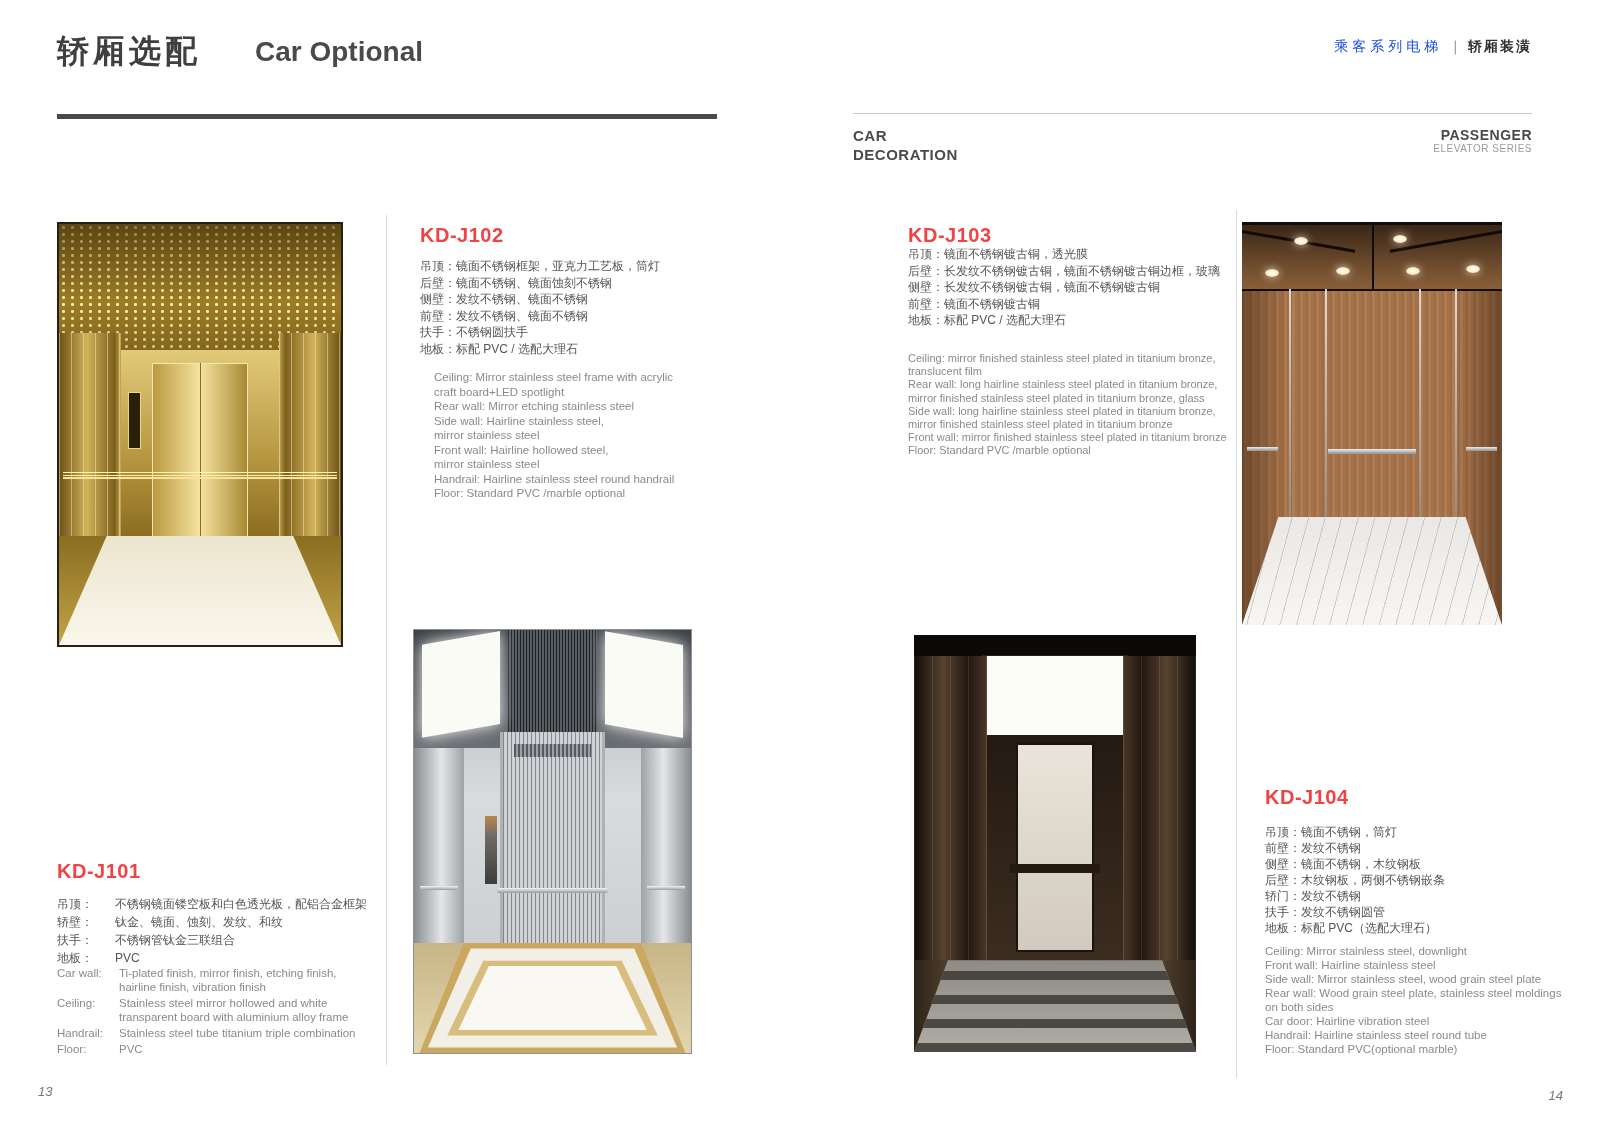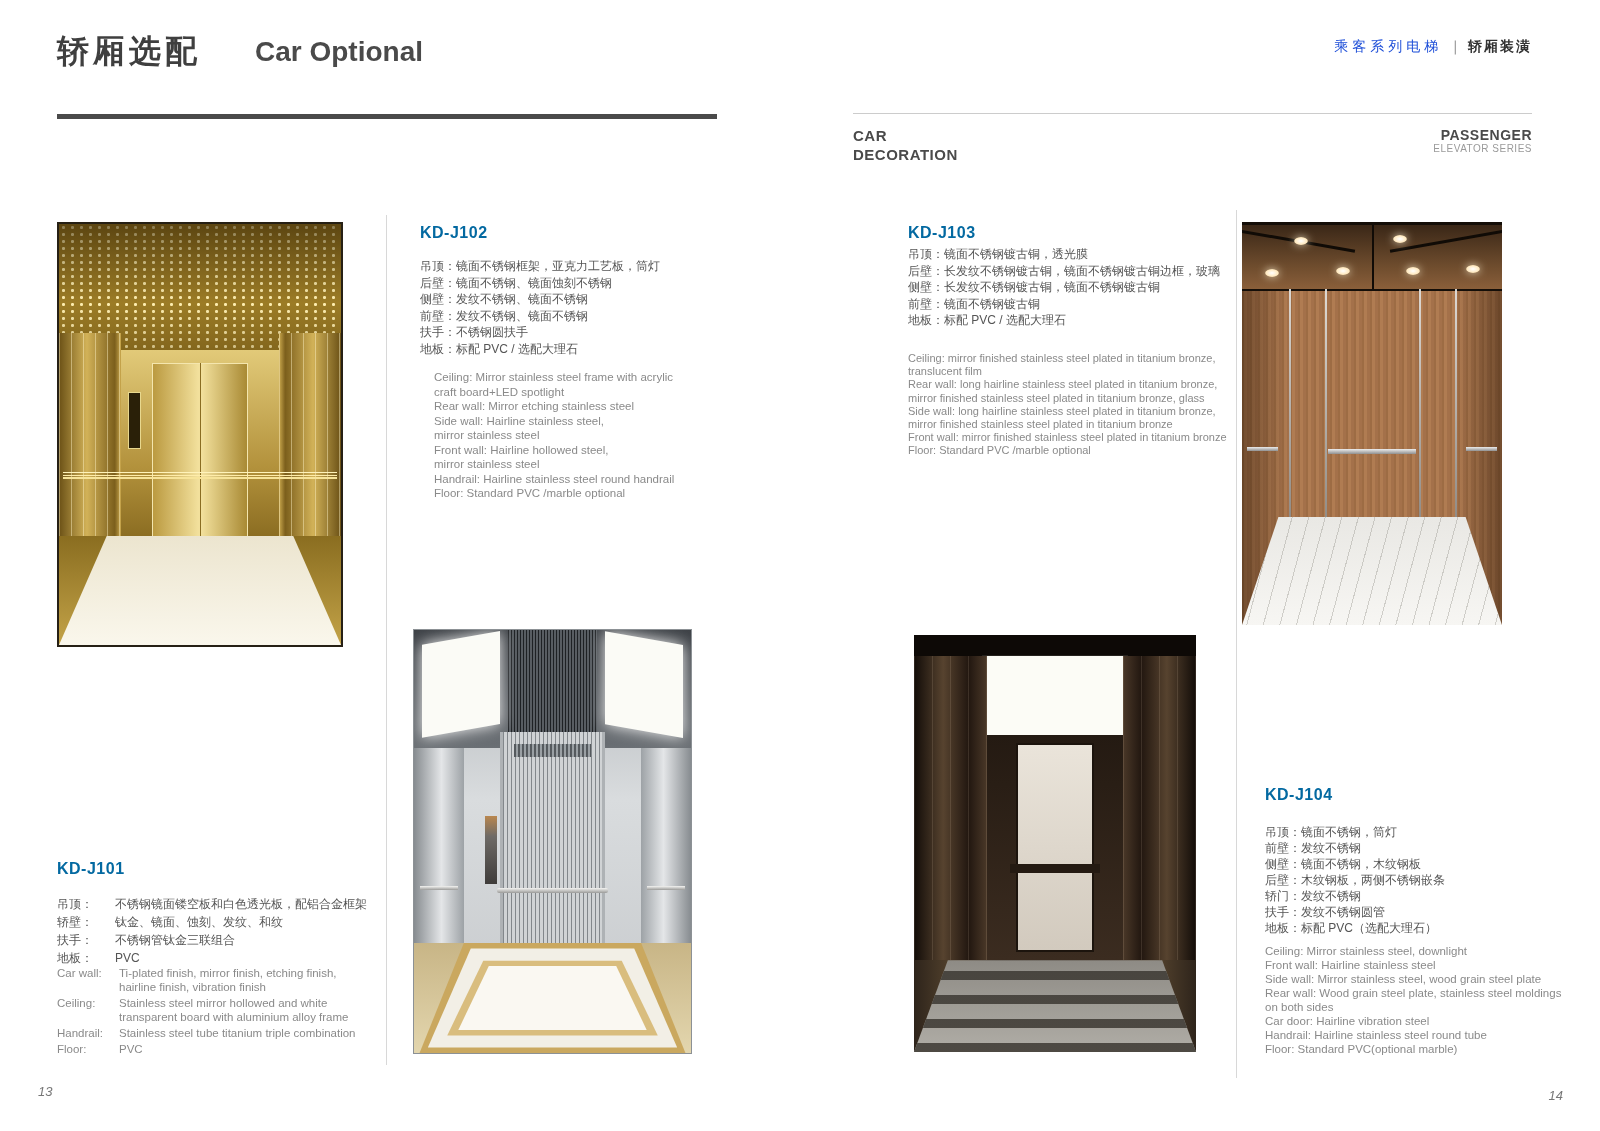--- a/index.html
+++ b/index.html
@@ -23,21 +23,21 @@
   .pagenum{font-size:13px;color:#777;font-style:italic;}
   .pg-l{left:38px;top:1084px;}
   .pg-r{right:37px;top:1088px;}
 
   
   .vline{width:1px;background:#d8d8d8;}
   .vl-left{left:386px;top:215px;height:850px;}
   .vl-right{left:1236px;top:210px;height:868px;}
 
   
-  .model{font-size:16px;font-weight:bold;color:#0369a1;letter-spacing:.5px;}
+  .model{font-size:20px;font-weight:bold;color:#ef4444;letter-spacing:.5px;}
   .cn-line{font-size:12px;color:#555;line-height:16.5px;white-space:nowrap;}
   .en-line{font-size:11.5px;color:#8a8a8a;line-height:14.5px;white-space:nowrap;}
   .en-line.sm{font-size:11px;line-height:13.2px;}
   .row{display:flex;margin-bottom:2px;}
   .rows-cn .lab{flex:0 0 58px;font-size:12px;color:#555;line-height:16px;}
   .rows-cn .val{font-size:12px;color:#555;line-height:16px;white-space:nowrap;}
   .rows-en .lab{flex:0 0 62px;font-size:11.5px;color:#8a8a8a;line-height:14px;}
   .rows-en .val{font-size:11.5px;color:#8a8a8a;line-height:14px;}
   .vl{display:block;white-space:nowrap;}
 

